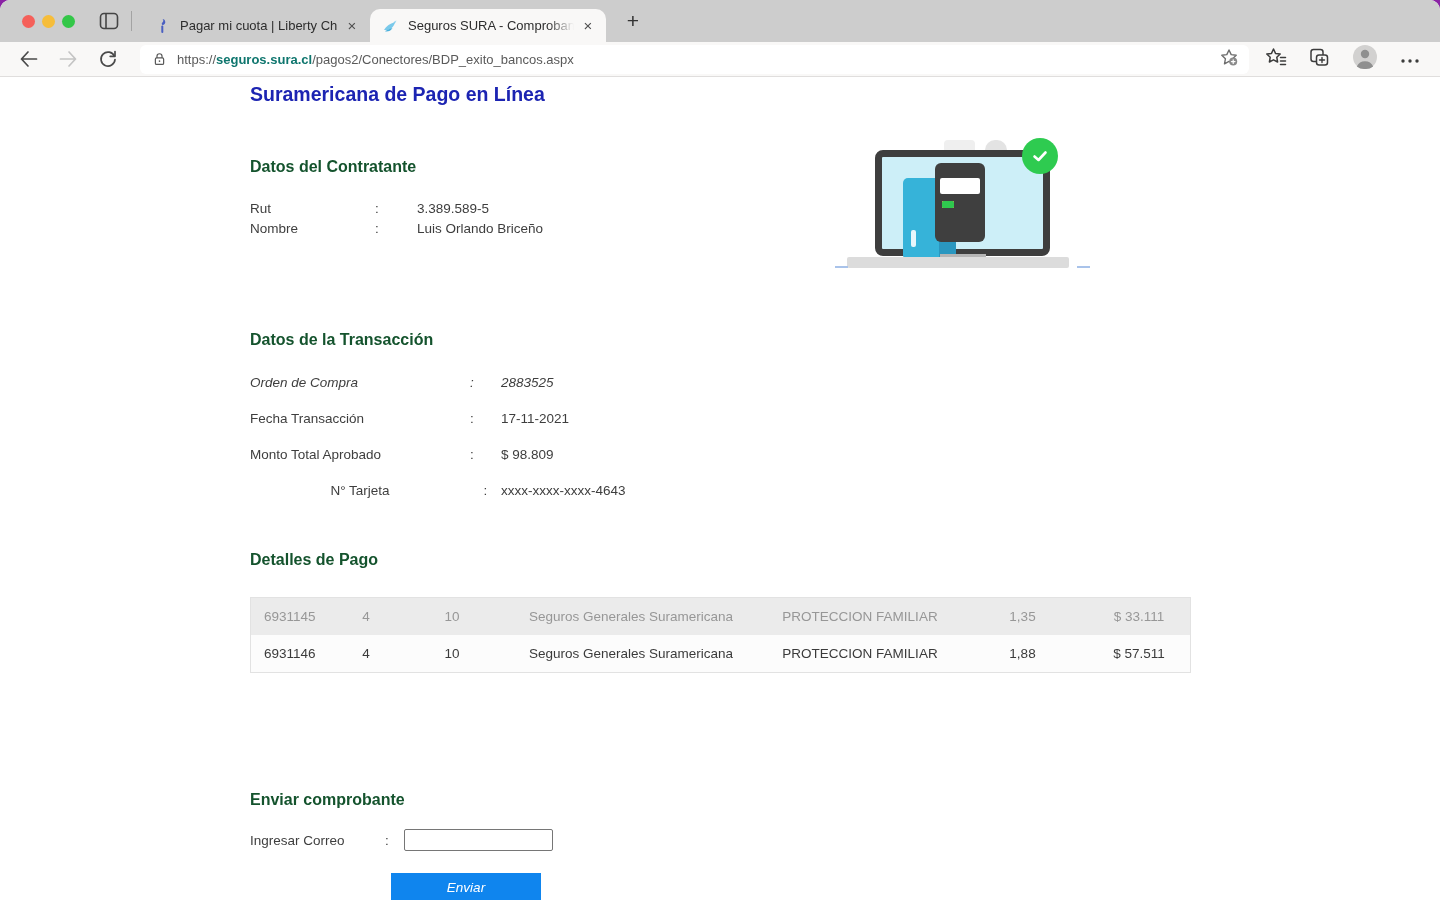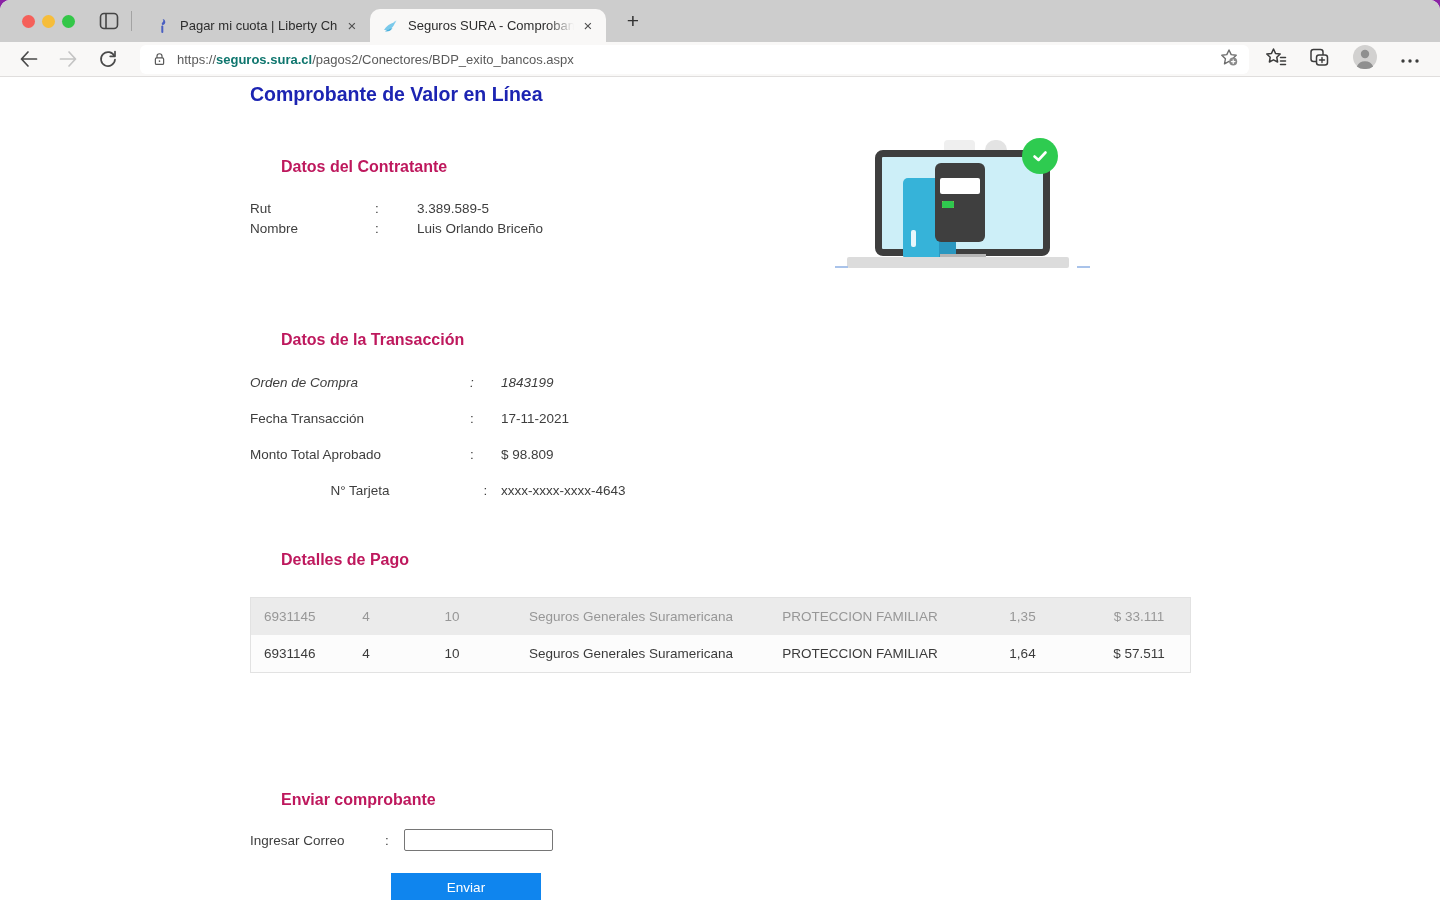--- a/index.html
+++ b/index.html
@@ -27,38 +27,38 @@
   .navbtn { width:24px; height:24px; display:flex; align-items:center; justify-content:center; margin-right:16px; }
   .urlbar { flex:1; height:29px; background:#fff; border-radius:6px; display:flex; align-items:center; padding:0 10px 0 12px; margin-left:4px; }
   .urltext { font-size:13px; margin-left:10px; color:#5a5a5a; white-space:nowrap; }
   .urltext b { color:#0f766e; font-weight:700; }
   .url-right { margin-left:auto; }
   .nav-right { display:flex; align-items:center; gap:22px; margin-left:16px; padding-right:4px; }
 
   
   .page { position:relative; height:823px; background:#fff; color:#3e3e3e; font-size:13.5px; overflow:hidden; }
   .h1 { position:absolute; left:250px; font-size:19.5px; font-weight:700; color:#1c24b2; }
-  .h2 { position:absolute; left:250px; font-size:16px; font-weight:700; color:#be185d;margin-left:31px; }
+  .h2 { position:absolute; left:250px; font-size:16px; font-weight:700; color:#14532d; }
   .kv { position:absolute; left:250px; display:grid; }
   .kv.c1 { grid-template-columns:125px 42px auto; }
   .kv.c2 { grid-template-columns:220px 31px auto; }
   .kv.c3 { grid-template-columns:135px 19px auto; align-items:center; }
 
   
   .ptable { position:absolute; left:250px; top:520px; width:941px; border:1px solid #e2e2e2; }
   .trow { display:grid; grid-template-columns:78px 74px 98px 260px 198px 127px 106px; align-items:center; }
   .thead { height:35px; background:#f6f6f6; color:#4b4b4b; }
   .thead .c { text-align:left; padding-left:13px; }
   .tr1 { height:37px; background:#ebebeb; color:#979797; }
   .tr2 { height:37px; background:#fcfcfc; color:#3b3b3b; }
   .c { text-align:center; }
   .c.first { text-align:left; padding-left:13px; }
 
   .mailinput { width:149px; height:22px; border:1px solid #767676; border-radius:2px; background:#fff; font-size:13px; padding:0 4px; }
-  .sendbtn { position:absolute; left:391px; top:796px; width:150px; height:28px; background:#0f85ee; color:#fff; border:none; font-size:13.5px; font-family:inherit; }
+  .sendbtn { position:absolute; left:391px; top:796px; width:150px; height:28px; background:#0f85ee; color:#fff; border:none; font-size:13.5px; font-family:inherit;font-style:italic; }
 
   
   .illus { position:absolute; left:835px; top:51px; width:255px; height:146px; }
   .illus div { position:absolute; }
   .scr { left:40px; top:22px; width:175px; height:106px; border:7px solid #3e3e3e; border-radius:8px; background:#cdeff8; }
   .hinge { left:105px; top:126px; width:46px; height:10px; background:#b5b5b5; border-radius:0 0 5px 5px; }
   .lbase { left:12px; top:129px; width:222px; height:11px; background:#dcdcdc; border-radius:2px; }
   .dash { top:138px; width:13px; height:2px; background:#a9c3ea; }
   .dash.l { left:0; } .dash.r { left:242px; }
   .card { left:68px; top:50px; width:53px; height:82px; background:#36b3d9; border-radius:5px; }
@@ -175,21 +175,21 @@
             <circle cx="3" cy="3" r="1.7" fill="#3c3c3c"></circle>
             <circle cx="10" cy="3" r="1.7" fill="#3c3c3c"></circle>
             <circle cx="17" cy="3" r="1.7" fill="#3c3c3c"></circle>
           </svg>
       </span>
     </div>
   </div>
 
   <div class="page">
 
-    <div class="h1" style="top:6px;">Comprobante de Valor en Línea</div>
+    <div class="h1" style="top:6px;">Suramericana de Pago en Línea</div>
 
     <div class="illus">
       <div class="paper"></div>
       <div class="paper2"></div>
       <div class="blob"></div>
       <div class="scr"></div>
       <div class="card"></div>
       <div class="cardstripe"></div>
       <div class="carddash"></div>
       <div class="term">
@@ -229,21 +229,21 @@
     <div class="kv c1" style="top:144px;">
       <span>Nombre</span>
       <span>:</span>
       <span>Luis Orlando Briceño</span>
     </div>
 
     <div class="h2" style="top:254px;">Datos de la Transacción</div>
     <div class="kv c2" style="top:298px;font-style:italic;">
       <span>Orden de Compra</span>
       <span>:</span>
-      <span>1843199</span>
+      <span>2883525</span>
     </div>
     <div class="kv c2" style="top:334px;">
       <span>Fecha Transacción</span>
       <span>:</span>
       <span>17-11-2021</span>
     </div>
     <div class="kv c2" style="top:370px;">
       <span>Monto Total Aprobado</span>
       <span>:</span>
       <span>$ 98.809</span>
@@ -264,21 +264,21 @@
         <div class="c">PROTECCION FAMILIAR</div>
         <div class="c">1,35</div>
         <div class="c">$ 33.111</div>
       </div>
       <div class="trow tr2">
         <div class="c first">6931146</div>
         <div class="c">4</div>
         <div class="c">10</div>
         <div class="c">Seguros Generales Suramericana</div>
         <div class="c">PROTECCION FAMILIAR</div>
-        <div class="c">1,64</div>
+        <div class="c">1,88</div>
         <div class="c">$ 57.511</div>
       </div>
     </div>
 
     <div class="h2" style="top:714px;">Enviar comprobante</div>
     <div class="kv c3" style="top:752px;">
       <span>Ingresar Correo</span>
       <span>:</span>
       <input class="mailinput" type="text" value="" style="">
     </div>

